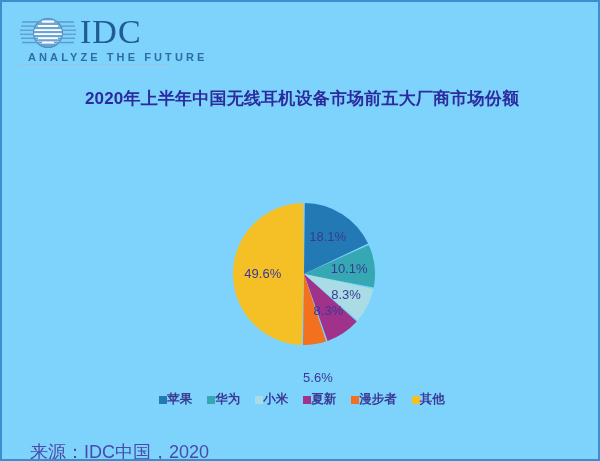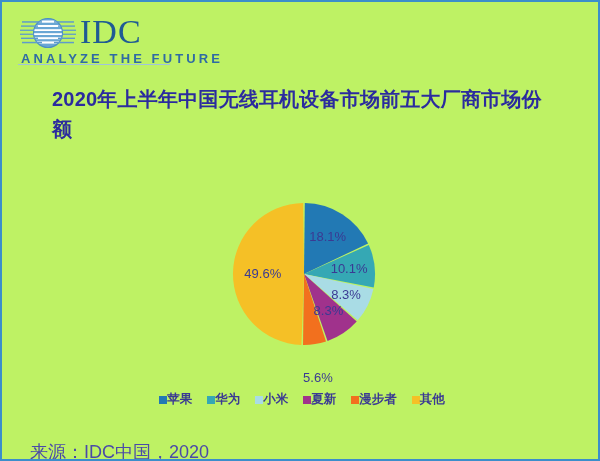--- a/index.html
+++ b/index.html
@@ -4,21 +4,21 @@
 <style>
   html, body {
     margin: 0;
     padding: 0;
     background: #ffffff;
   }
   #page {
     position: relative;
     width: 600px;
     height: 461px;
-    background: #bef264;
+    background: #7dd3fc;
     border: 2px solid #3b8ecb;
     box-sizing: border-box;
     overflow: hidden;
     font-family: "Liberation Sans", "DejaVu Sans", sans-serif;
     text-decoration: underline;
   }
 
   
   #logo-block {
     position: absolute;
@@ -40,45 +40,46 @@
     top: -2px;
     font-family: "Liberation Serif", "DejaVu Serif", serif;
     font-size: 34px;
     font-weight: 400;
     letter-spacing: 1px;
     color: #1f5b94;
     line-height: 40px;
   }
   #logo-tagline {
     position: absolute;
-    left: 3px;
+    left: 10px;
     top: 37px;
-    font-size: 13px;
+    font-size: 11px;
     letter-spacing: 3.1px;
     color: #2f6ba4;
     font-weight: 700;
     white-space: nowrap;
   }
   #logo-rule {
     position: absolute;
     left: 0px;
     top: 50px;
     width: 152px;
     height: 1px;
     background: #9fc3dd;
   }
 
   
   #chart-title {
     position: absolute;
     left: 50px;
     top: 82px;
     width: 500px;
+    text-align: center;
     color: #2b2b9e;
-    font-size: 20px;
+    font-size: 17px;
     font-weight: 700;
     line-height: 30px;
     letter-spacing: 0.2px;
   }
 
   
   #pie-area {
     position: absolute;
     left: 0px;
     top: 160px;

